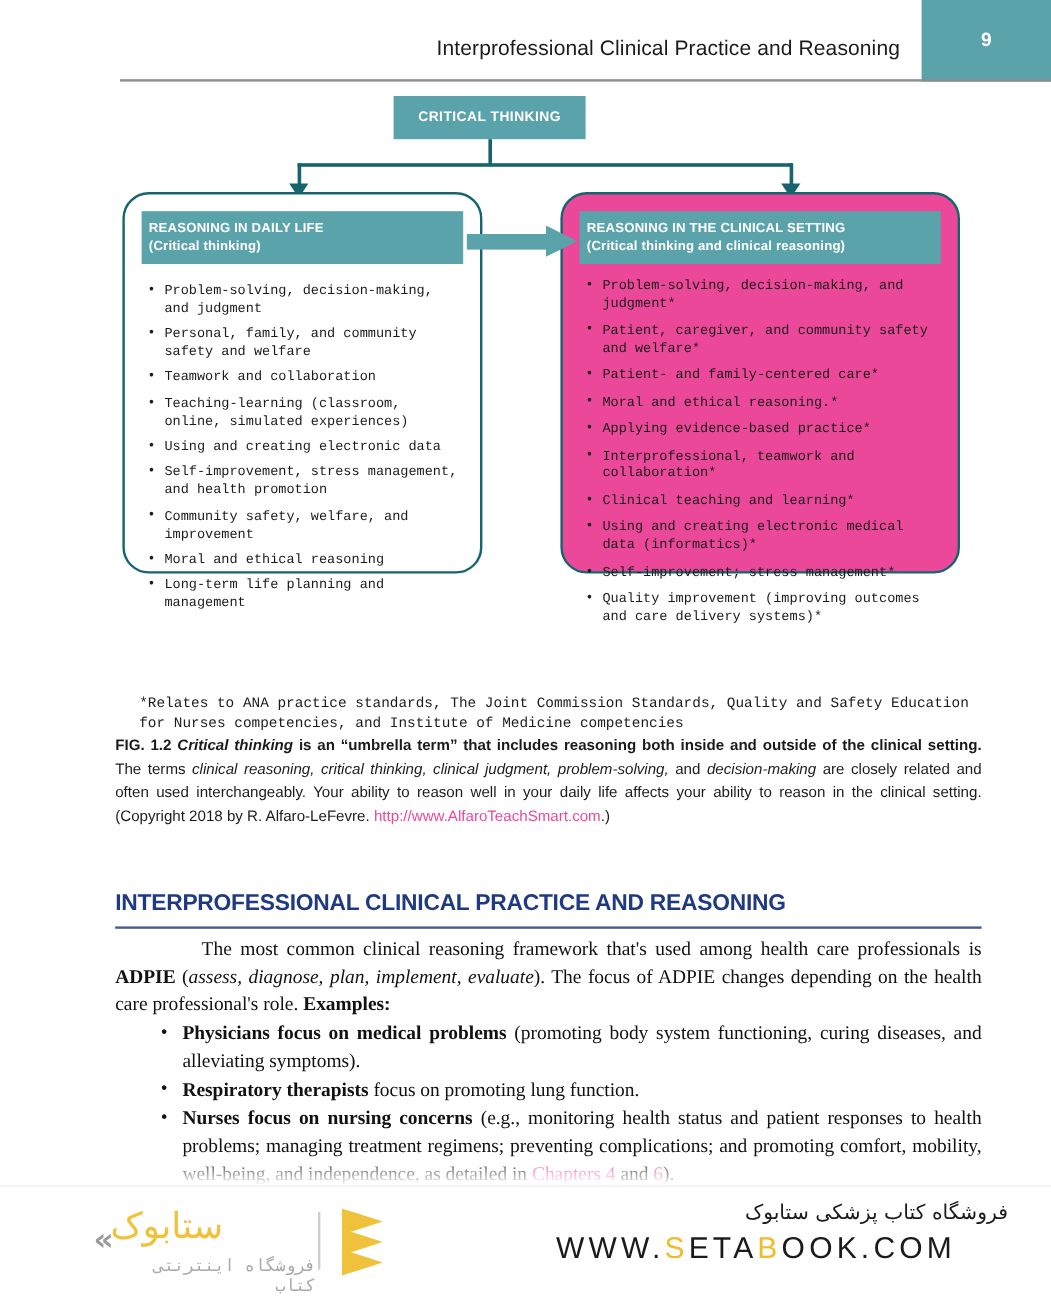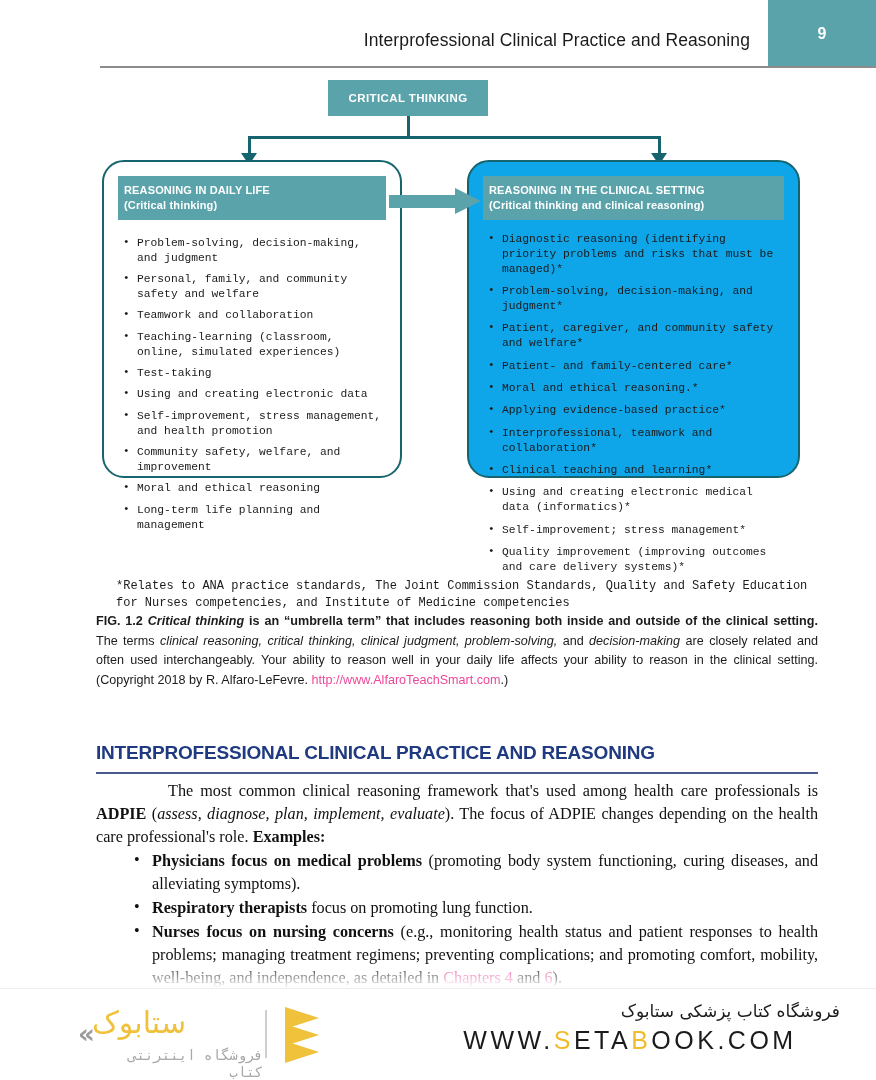--- a/index.html
+++ b/index.html
@@ -111,21 +111,21 @@
     border-radius: 22px;
     top: 82px;
     height: 318px;
   }
   .panel-left {
     left: 102px; width: 300px;
     background: #ffffff;
   }
   .panel-right {
     left: 467px; width: 333px;
-    background: #0ea5e9;
+    background: #ec4899;
   }
   .panel-head {
     background: #5aa3ab;
     color: #ffffff;
     font-family: "Liberation Sans", sans-serif;
     font-weight: bold;
     font-size: 11px;
     text-align: left;
     line-height: 1.35;
     padding: 7px 6px;
@@ -368,36 +368,34 @@
   <div class="panel panel-left">
     <div class="panel-head">
       <div>REASONING IN DAILY LIFE</div>
       <div>(Critical thinking)</div>
     </div>
     <ul class="panel-list">
       <li>Problem-solving, decision-making, and judgment</li>
       <li>Personal, family, and community safety and welfare</li>
       <li>Teamwork and collaboration</li>
       <li>Teaching-learning (classroom, online, simulated experiences)</li>
-      <li>Test-taking</li>
       <li>Using and creating electronic data</li>
       <li>Self-improvement, stress management, and health promotion</li>
       <li>Community safety, welfare, and improvement</li>
       <li>Moral and ethical reasoning</li>
       <li>Long-term life planning and management</li>
     </ul>
   </div>
 
   <div class="panel panel-right">
     <div class="panel-head">
       <div>REASONING IN THE CLINICAL SETTING</div>
       <div>(Critical thinking and clinical reasoning)</div>
     </div>
     <ul class="panel-list">
-      <li>Diagnostic reasoning (identifying priority problems and risks that must be managed)*</li>
       <li>Problem-solving, decision-making, and judgment*</li>
       <li>Patient, caregiver, and community safety and welfare*</li>
       <li>Patient- and family-centered care*</li>
       <li>Moral and ethical reasoning.*</li>
       <li>Applying evidence-based practice*</li>
       <li>Interprofessional, teamwork and collaboration*</li>
       <li>Clinical teaching and learning*</li>
       <li>Using and creating electronic medical data (informatics)*</li>
       <li>Self-improvement; stress management*</li>
       <li>Quality improvement (improving outcomes and care delivery systems)*</li>

